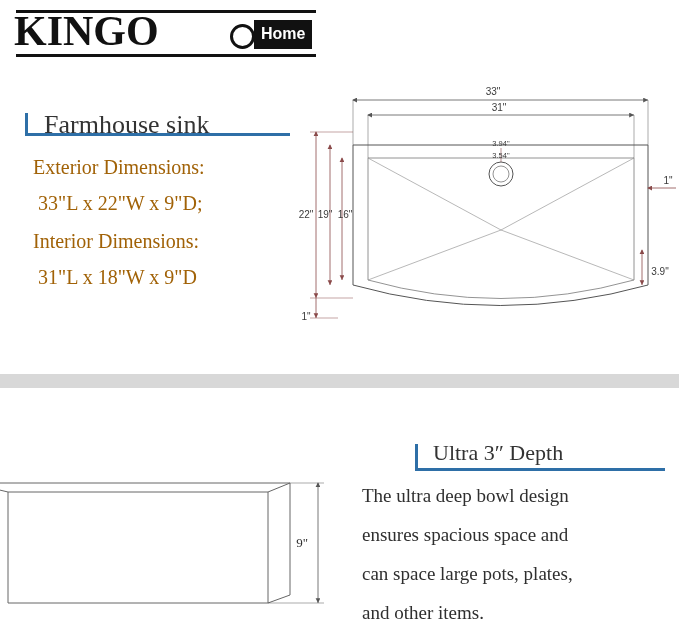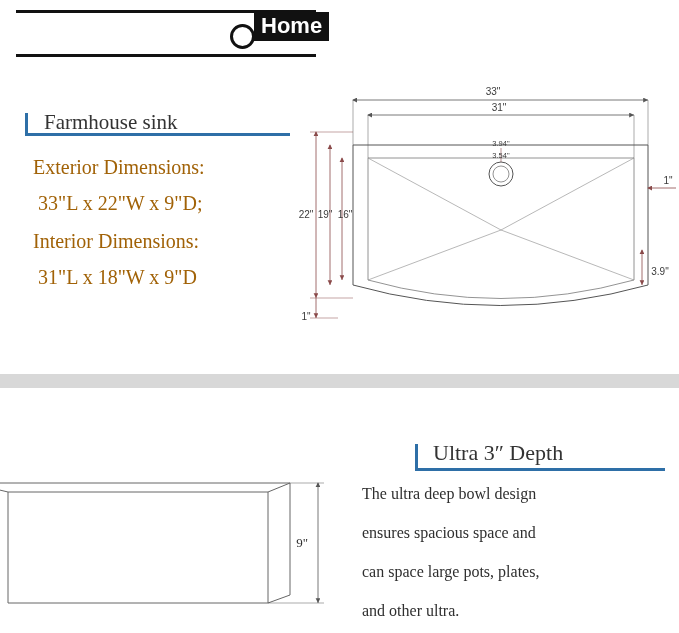--- a/index.html
+++ b/index.html
@@ -46,46 +46,46 @@
     position: absolute;
     left: 2px;
     top: 46px;
     width: 300px;
     height: 3px;
     background: #111;
   }
   .logo-home {
     position: absolute;
     left: 240px;
-    top: 4px;
+    top: 12px;
     background: #111;
     color: #fff;
     font-family: "Liberation Sans", sans-serif;
     font-weight: bold;
-    font-size: 22px;
+    font-size: 16px;
     padding: 2px 7px 3px 7px;
     line-height: 24px;
   }
   .logo-dot {
     position: absolute;
     left: 216px;
     top: 16px;
     width: 19px;
     height: 19px;
     border: 3px solid #111;
     border-radius: 50%;
     background: #fff;
   }
 
   
   .title-1 {
     position: absolute;
     left: 44px;
     top: 110px;
-    font-size: 21px;
+    font-size: 26px;
     color: #333;
   }
   .title-1-underline {
     position: absolute;
     left: 25px;
     top: 133px;
     width: 265px;
     height: 3px;
     background: #2e6fa7;
   }
@@ -157,21 +157,21 @@
   .title-2-tick {
     position: absolute;
     left: 415px;
     top: 444px;
     width: 3px;
     height: 24px;
     background: #2e6fa7;
   }
   .body-line {
     position: absolute;
-    font-size: 16px;
+    font-size: 19px;
     color: #2f2f2f;
     white-space: nowrap;
   }
   .body-1 { left: 362px; top: 485px; }
   .body-2 { left: 362px; top: 524px; }
   .body-3 { left: 362px; top: 563px; }
   .body-4 { left: 362px; top: 602px; }
 
   .svg-label {
     font-family: "Liberation Sans", sans-serif;
@@ -187,20 +187,21 @@
     font-family: "Liberation Serif", serif;
     font-size: 13px;
     fill: #2f2f2f;
   }
 </style>
 </head>
 <body>
 
 <div class="logo">
   <div class="logo-bar-top"></div>
+  <div class="logo-word">KINGO</div>
   <div class="logo-dot"></div>
   <div class="logo-home">Home</div>
   <div class="logo-bar-bottom"></div>
 </div>
 
 <div class="title-1-tick"></div>
 <div class="title-1">Farmhouse sink</div>
 <div class="title-1-underline"></div>
 
 <div class="spec-line spec-1">Exterior Dimensions:</div>
@@ -300,13 +301,13 @@
 </svg>
 </div>
 
 <div class="title-2-tick"></div>
 <div class="title-2">Ultra 3″ Depth</div>
 <div class="title-2-underline"></div>
 
 <div class="body-line body-1">The ultra deep bowl design</div>
 <div class="body-line body-2">ensures spacious space and</div>
 <div class="body-line body-3">can space large pots, plates,</div>
-<div class="body-line body-4">and other ultra.</div>
+<div class="body-line body-4">and other items.</div>
 
 </body></html>

